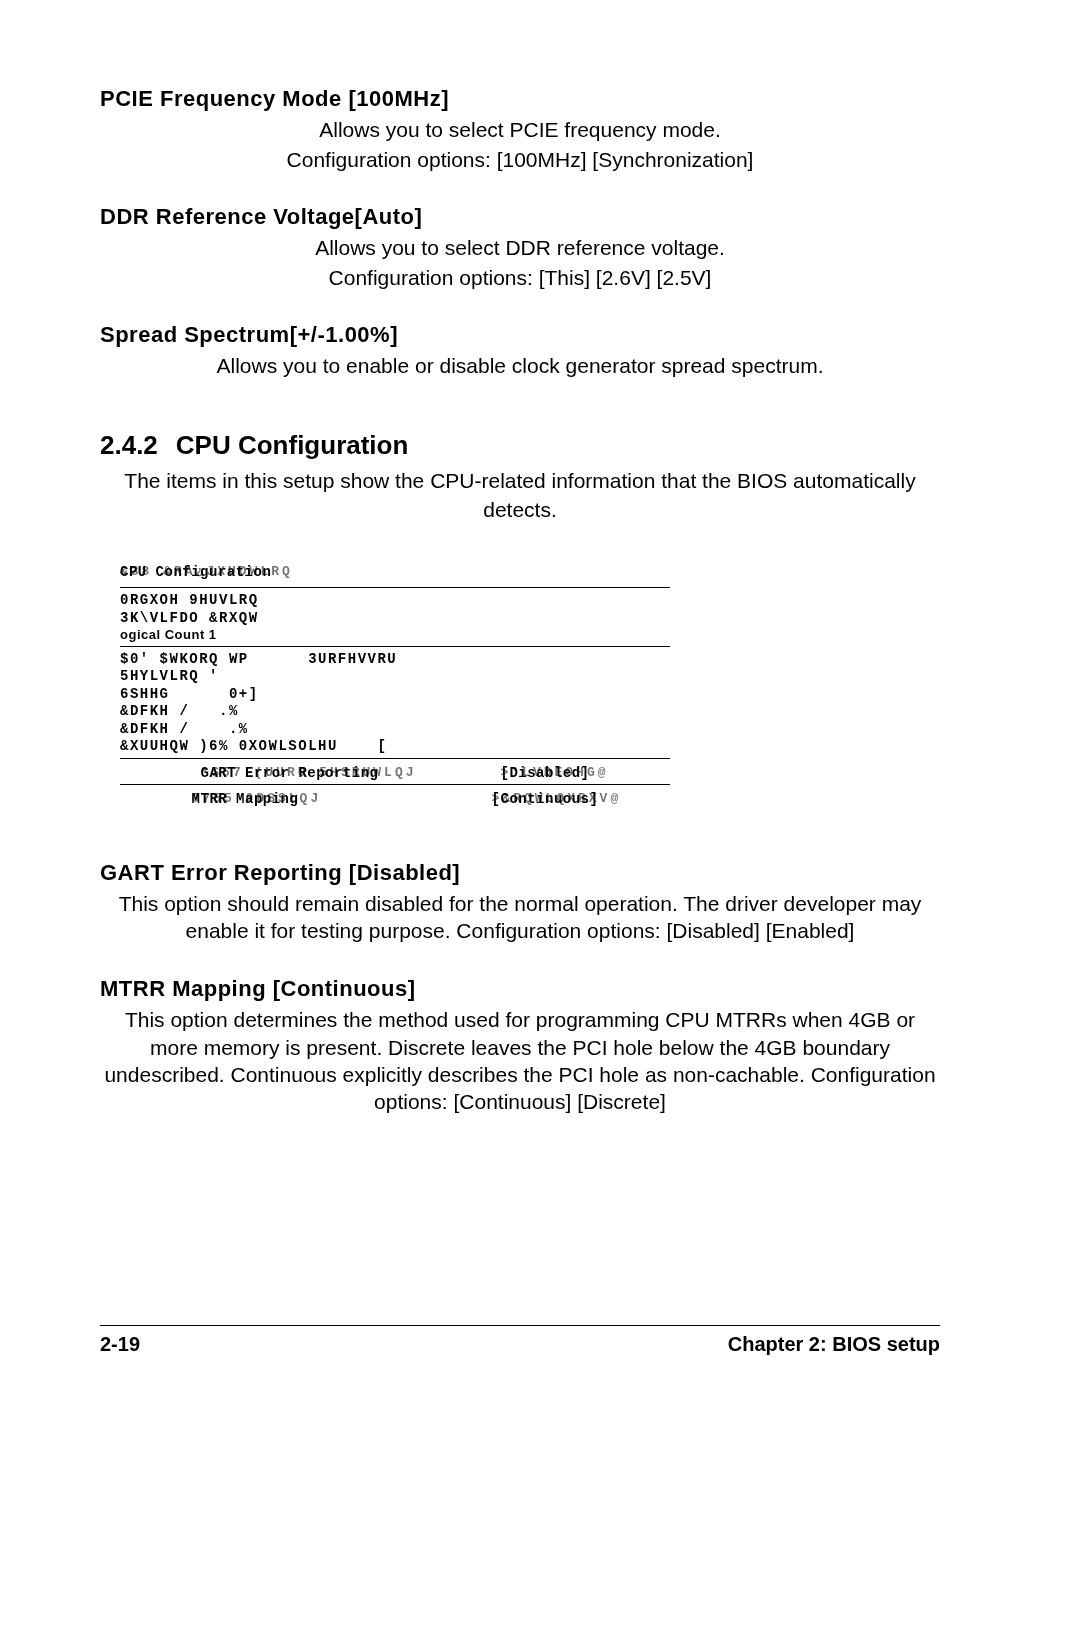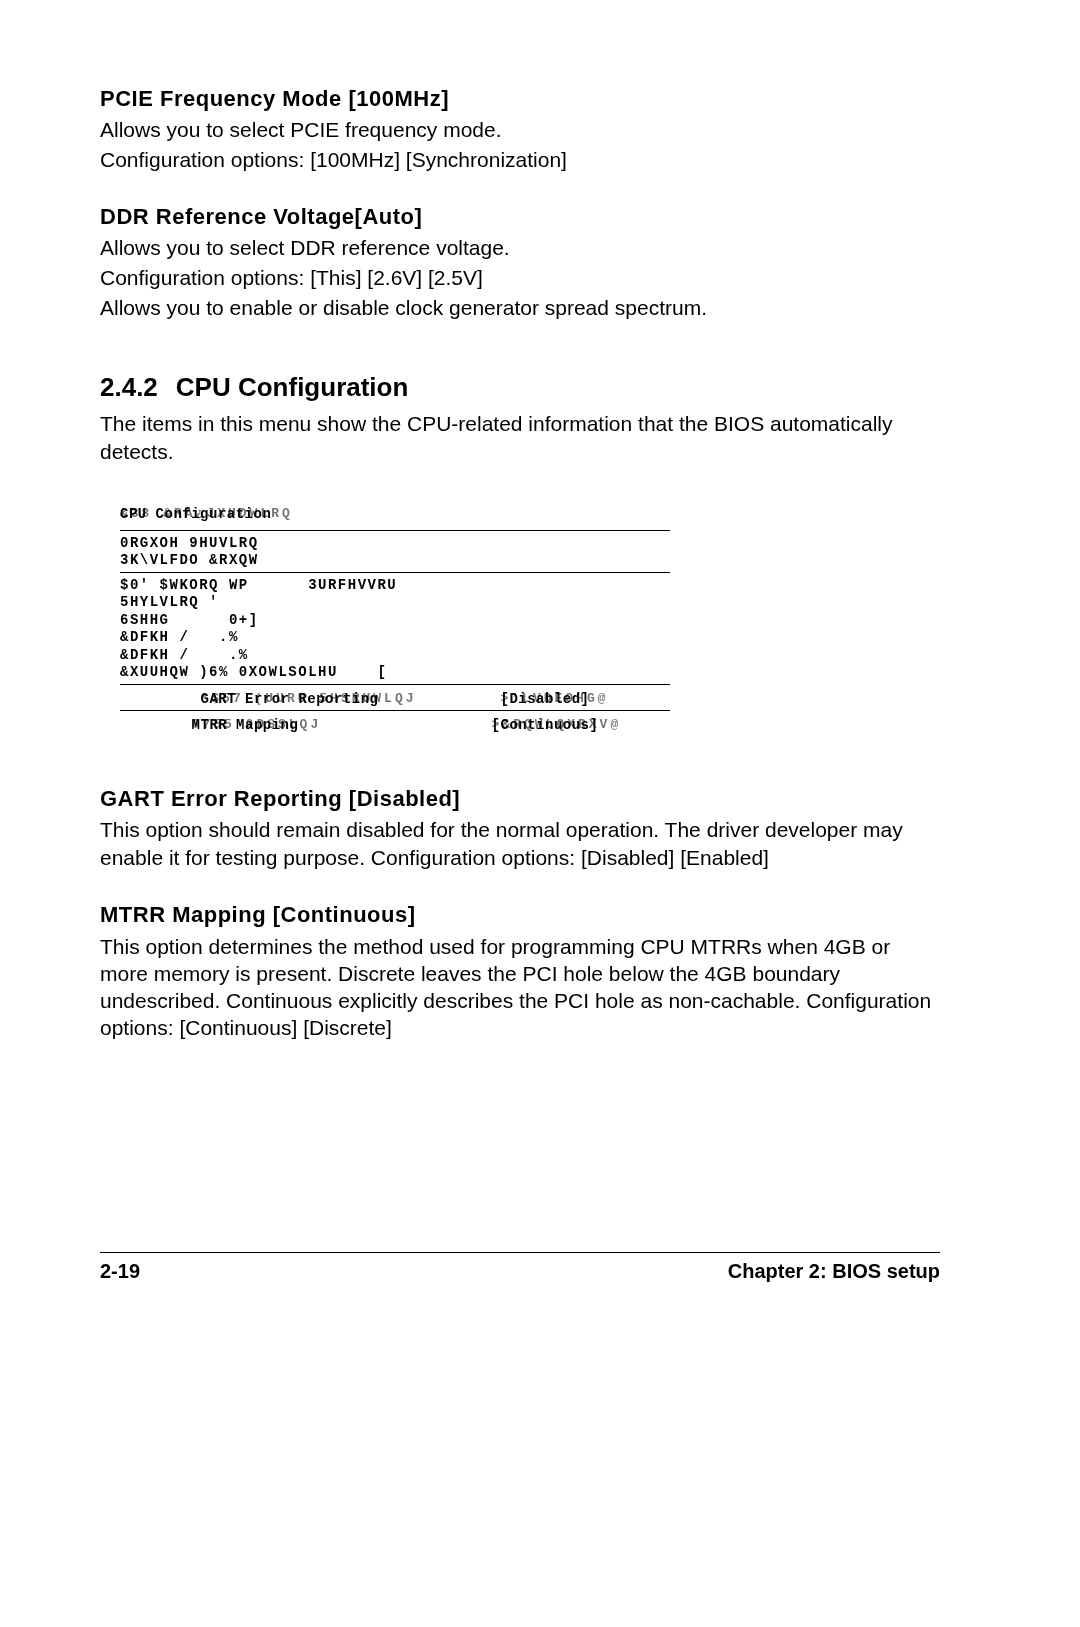--- a/index.html
+++ b/index.html
@@ -22,20 +22,21 @@
     font-weight: bold;
     font-family: "Segoe UI", Arial, sans-serif;
     letter-spacing: 0.5px;
     margin-top: 30px;
     margin-bottom: 4px;
     font-size: 22px;
   }
   .sec-head.tight { margin-top: 0; }
   .body-text {
     margin: 0 0 4px 0;
+    text-align: center;
   }
   .subsection-title {
     font-weight: bold;
     font-family: "Segoe UI", Arial, sans-serif;
     font-size: 26px;
     margin-top: 50px;
     margin-bottom: 6px;
   }
   .sub-num { display:inline-block; margin-right: 18px; }
 
@@ -137,34 +138,36 @@
 <div class="page">
 
   <div class="sec-head tight">PCIE Frequency Mode [100MHz]</div>
   <p class="body-text">Allows you to select PCIE frequency mode.</p>
   <p class="body-text">Configuration options: [100MHz] [Synchronization]</p>
 
   <div class="sec-head">DDR Reference Voltage[Auto]</div>
   <p class="body-text">Allows you to select DDR reference voltage.</p>
   <p class="body-text">Configuration options: [This] [2.6V] [2.5V]</p>
 
+  <div class="sec-head">Spread Spectrum[+/-1.00%]</div>
   <p class="body-text">Allows you to enable or disable clock generator spread spectrum.</p>
 
   <div class="subsection-title">
     <span class="sub-num">2.4.2</span><span>CPU Configuration</span>
   </div>
-  <p class="body-text" style="line-height:1.35;">The items in this menu show the CPU-related information that the BIOS automatically detects.</p>
+  <p class="body-text" style="line-height:1.35;">The items in this setup show the CPU-related information that the BIOS automatically detects.</p>
 
   <div class="bios-box">
     <div class="bios-title">
       <span class="overprint" data-garble="&amp;38 &amp;RA¿JXUDWLRQ">CPU Configuration</span>
     </div>
     <hr class="bios-hr">
     <div class="bios-line">0RGXOH 9HUVLRQ</div>
     <div class="bios-line">3K\VLFDO &amp;RXQW</div>
+    <div class="bios-line normal">ogical Count 1</div>
     <hr class="bios-hr">
     <div class="bios-line">$0' $WKORQ WP      3URFHVVRU</div>
     <div class="bios-line">5HYLVLRQ '</div>
     <div class="bios-line">6SHHG      0+]</div>
     <div class="bios-line">&amp;DFKH /   .%</div>
     <div class="bios-line">&amp;DFKH /    .%</div>
     <div class="bios-line">&amp;XUUHQW )6% 0XOWLSOLHU    [</div>
     <hr class="bios-hr">
 
     <div class="bios-option">

